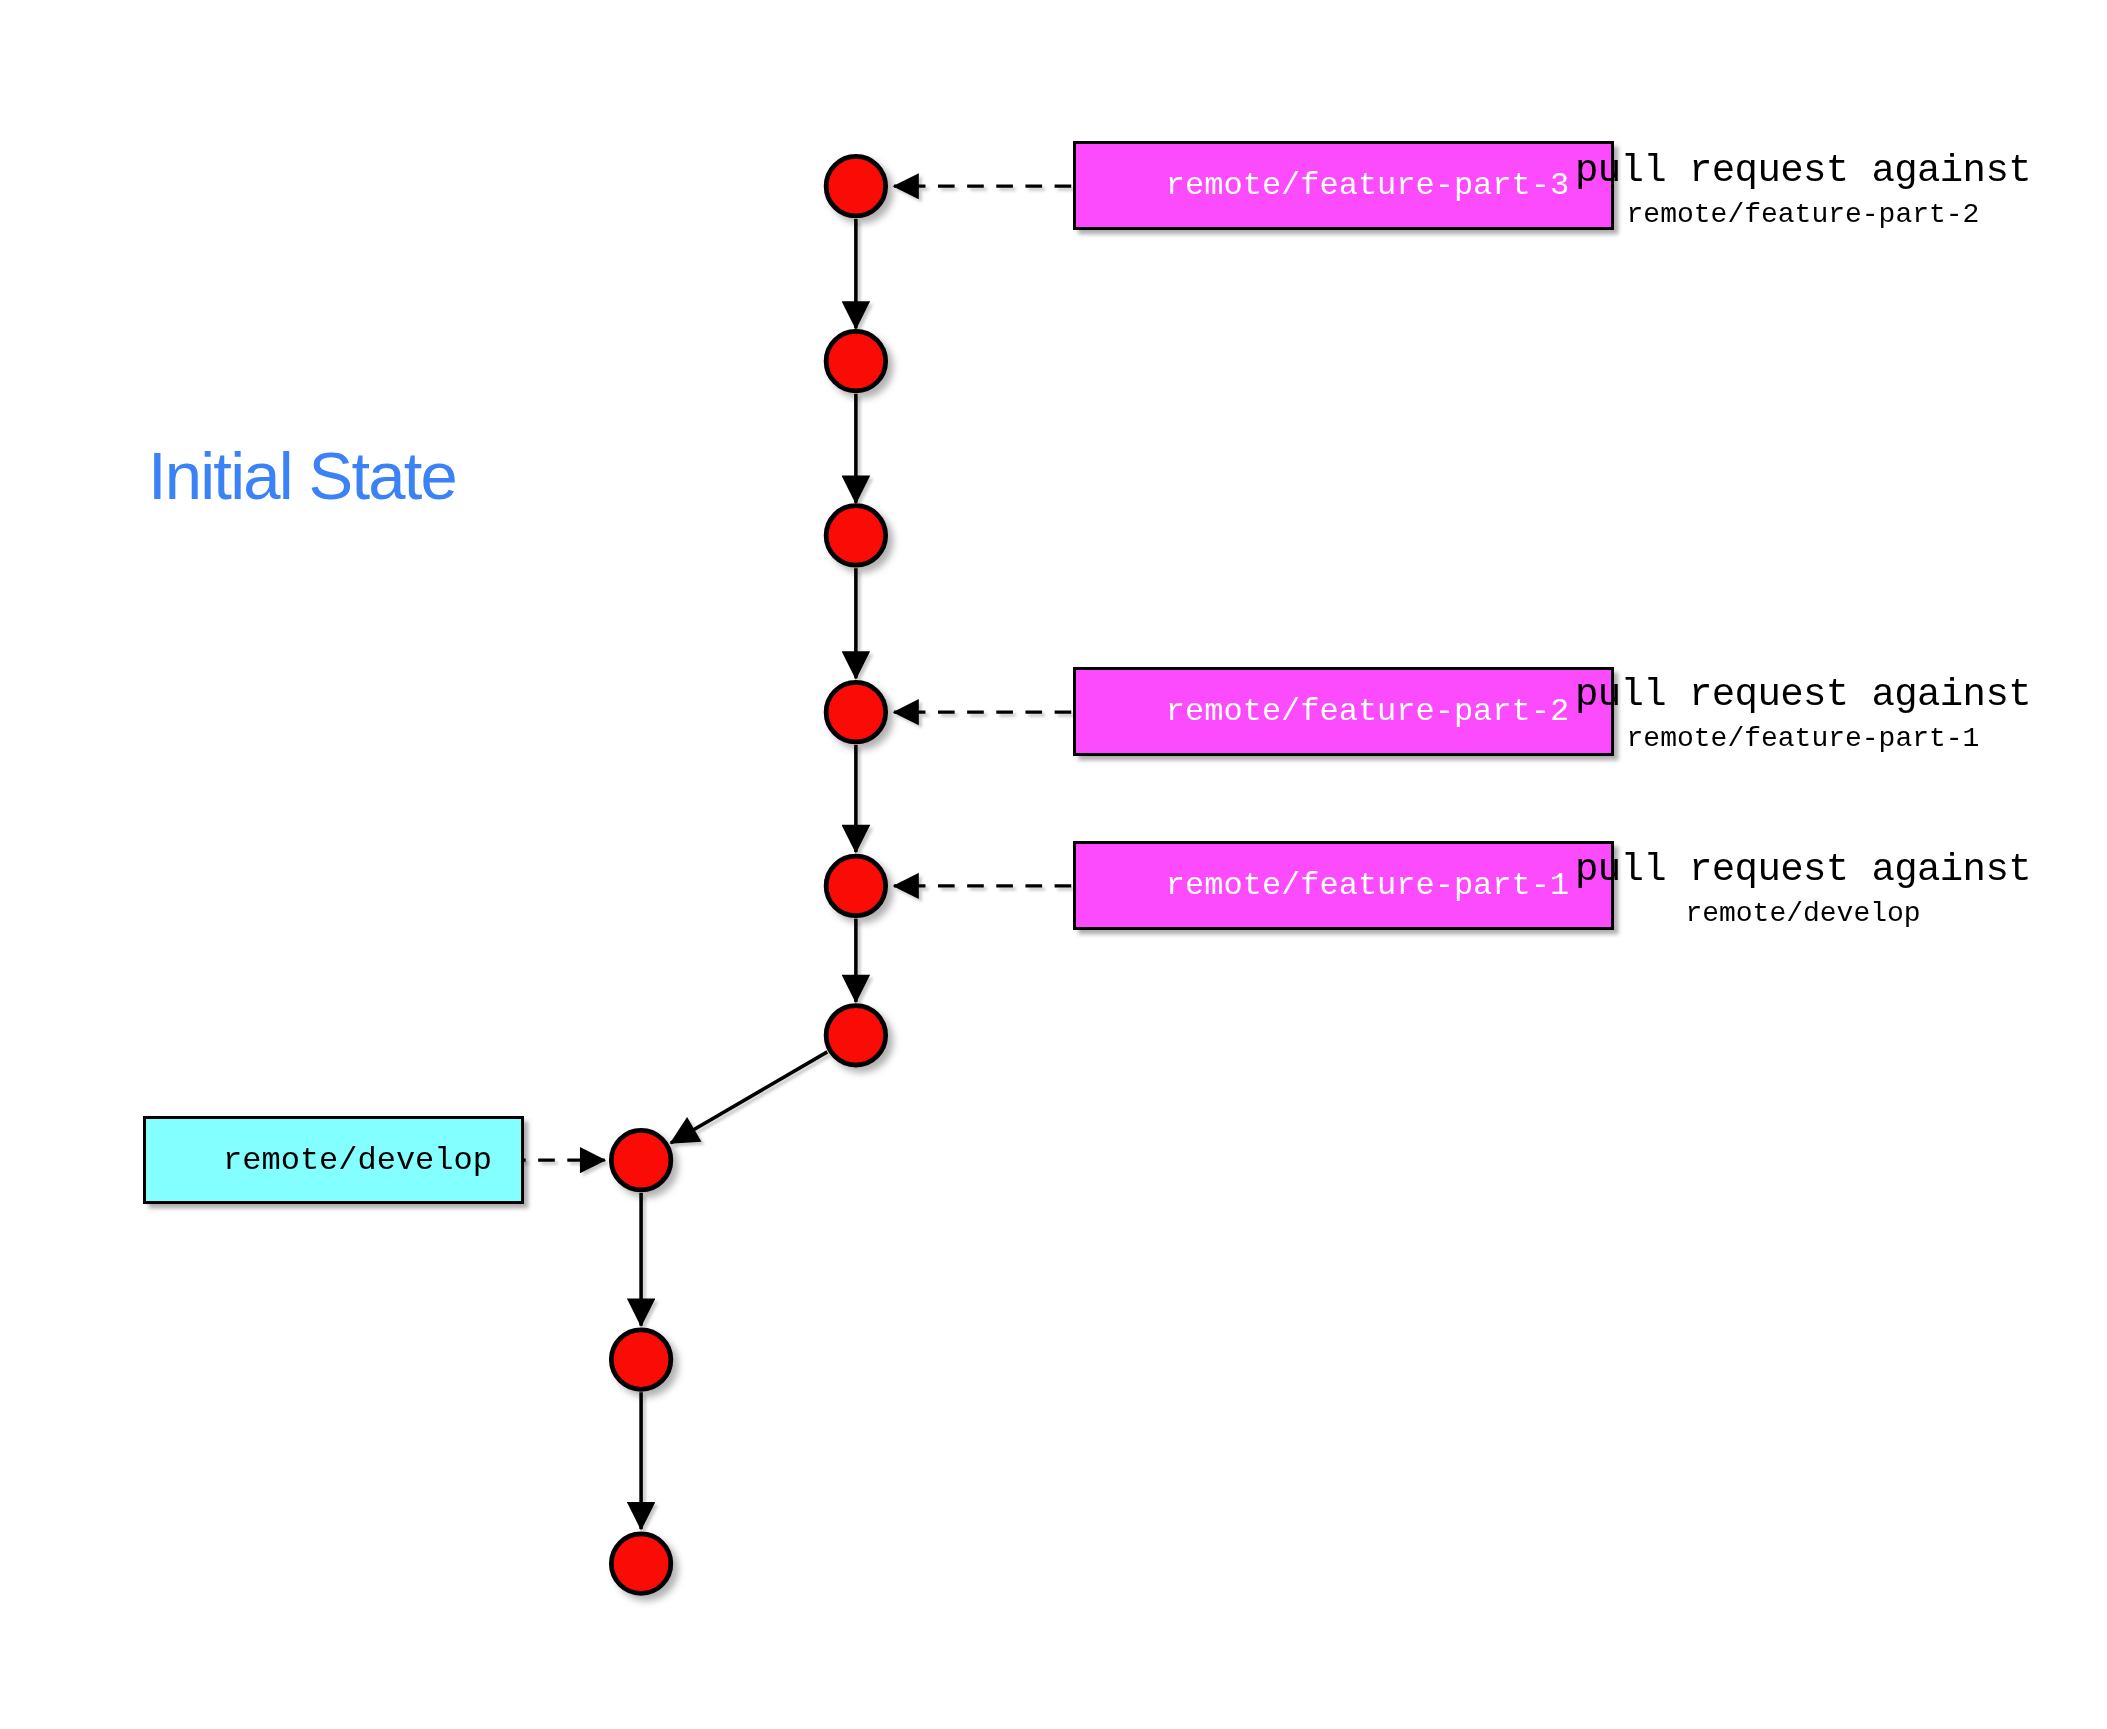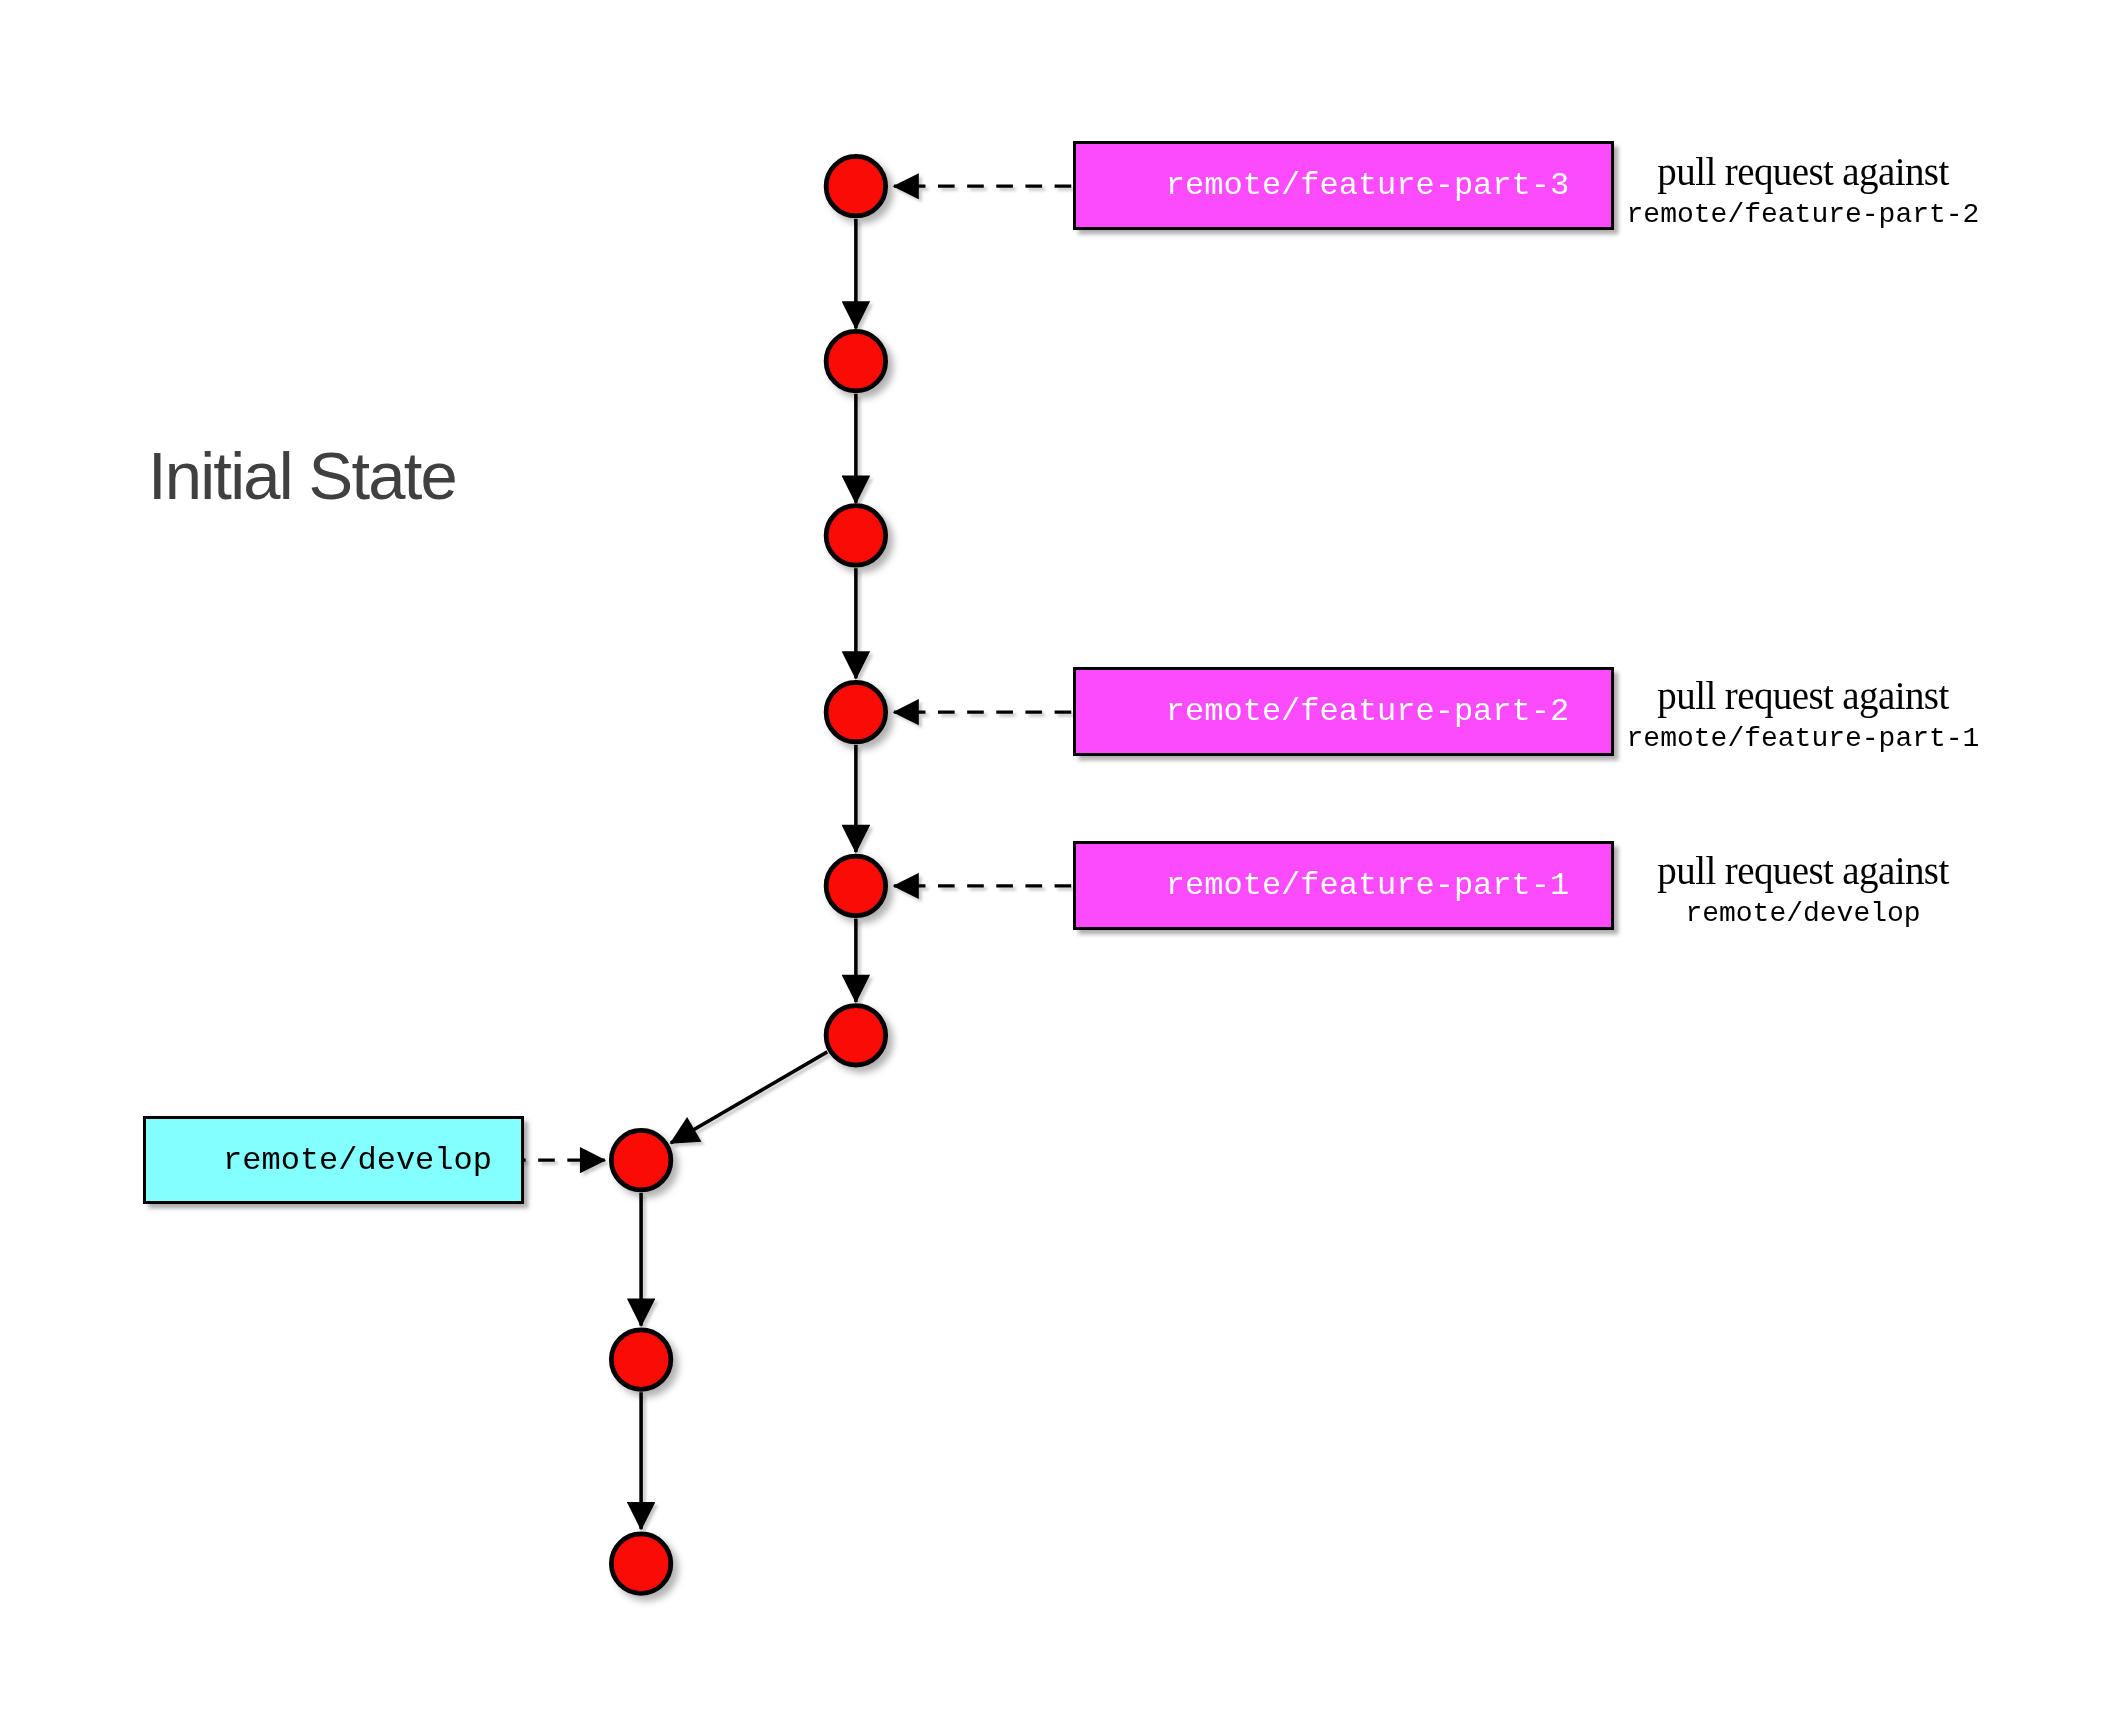--- a/index.html
+++ b/index.html
@@ -15,21 +15,21 @@
     overflow: hidden;
     font-family: "Liberation Sans", sans-serif;
   }
   .diagram-title {
     position: absolute;
     left: 148px;
     top: 442px;
     font-size: 67px;
     font-weight: 400;
     letter-spacing: -1.8px;
-    color: #404040;
+    color: #3b82f6;
     line-height: 1;
     white-space: nowrap;
   }
   #graph-svg {
     position: absolute;
     left: 0;
     top: 0;
     width: 2108px;
     height: 1729px;
   }
@@ -74,21 +74,21 @@
     color: #000000;
   }
   .pr-annotation {
     position: absolute;
     left: 1571px;
     width: 464px;
     text-align: center;
     color: #000;
   }
   .pr-annotation .line1 {
-    font-family: Liberation Serif, serif;
+    font-family: Liberation Mono, monospace;
     font-size: 39px;
     letter-spacing: -0.6px;
     line-height: 1.12;
     white-space: nowrap;
   }
   .pr-annotation .line2 {
     font-family: "Liberation Mono", monospace;
     font-size: 28px;
     line-height: 1.1;
     margin-top: 6px;

